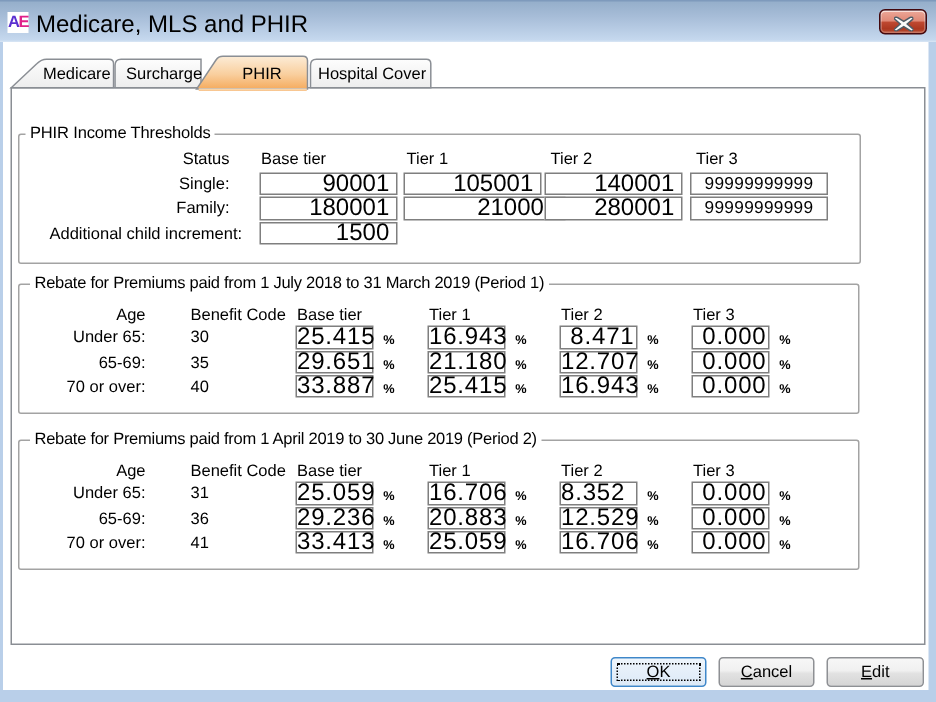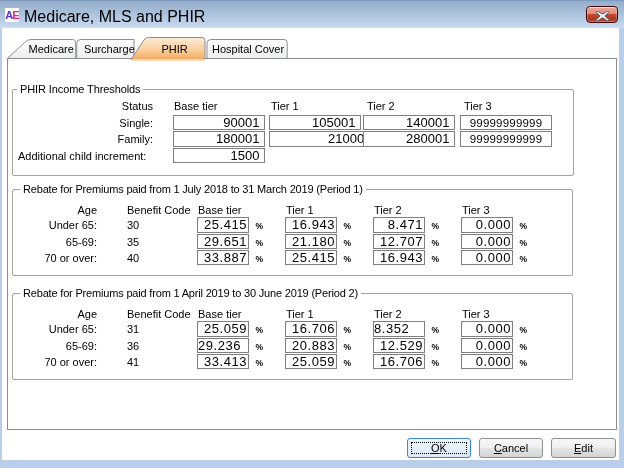--- a/index.html
+++ b/index.html
@@ -14,21 +14,21 @@
 #closebtn{position:absolute;left:586px;top:6px;width:32px;height:17px;border:1px solid #43080d;border-radius:4px;
   background:linear-gradient(#eca899 0%,#df8775 48%,#c04a32 50%,#ad3821 80%,#b54a30 100%);
   box-shadow:inset 0 1px 0 rgba(255,255,255,.55), inset 0 0 0 1px rgba(255,255,255,.25);
   box-sizing:border-box;}
 
 #client{position:absolute;left:2px;top:28px;width:617px;height:432px;background:#fff;}
 #page{position:absolute;left:5px;top:30px;width:610px;height:372px;border:1px solid #8a8e94;background:#fff;box-sizing:border-box;}
 #tabs{position:absolute;left:0px;top:7px;width:617px;height:26px;}
 .glab{position:absolute;font-size:11px;background:#fff;padding:0 3px;white-space:nowrap;letter-spacing:-0.1px;}
 .gbox{position:absolute;border:1px solid #a3a3a3;border-radius:2px;}
-.in{position:absolute;border:1px solid #7f7f7f;background:#fff;font-size:13px;color:#000;
+.in{position:absolute;border:1px solid #7f7f7f;background:#fff;font-size:16px;color:#000;
   white-space:nowrap;box-sizing:border-box;}
 .lb{position:absolute;font-size:11px;color:#000;white-space:nowrap;}
 .rl{text-align:right;}
 .pc{position:absolute;font-size:8.5px;font-weight:bold;color:#000;line-height:7px;}
 .btn{position:absolute;width:65px;height:20px;border:1px solid #8e9094;border-radius:3px;
   background:linear-gradient(#f7f7f7 0%,#f0f0f0 45%,#e2e2e2 55%,#d5d5d5 100%);
   font-size:11px;text-align:center;line-height:19px;color:#000;box-sizing:border-box;}
 u{text-decoration:underline;text-underline-offset:1px;}
 </style>
 </head>
@@ -78,21 +78,21 @@
     <div class="lb rl" style="left:31px;top:88.5px;width:120px;">Single:</div>
     <div class="in" style="left:171px;top:86.5px;width:92px;height:15.5px;line-height:14.5px;text-align:right;padding-right:4.5px;">90001</div>
     <div class="in" style="left:267px;top:86.5px;width:92px;height:15.5px;line-height:14.5px;text-align:right;padding-right:4.5px;">105001</div>
     <div class="in" style="left:361px;top:86.5px;width:92px;height:15.5px;line-height:14.5px;text-align:right;padding-right:4.5px;">140001</div>
     <div class="in" style="left:458px;top:86.5px;width:92px;height:15.5px;line-height:14.5px;text-align:center;font-size:11.5px;letter-spacing:0.2px;">99999999999</div>
     <div class="lb rl" style="left:31px;top:105px;width:120px;">Family:</div>
     <div class="in" style="left:171px;top:103px;width:92px;height:15.5px;line-height:14.5px;text-align:right;padding-right:4.5px;">180001</div>
     <div class="in" style="left:267px;top:103px;width:108px;height:15.5px;line-height:14.5px;text-align:right;padding-right:4.5px;">210001</div>
     <div class="in" style="left:361px;top:103px;width:92px;height:15.5px;line-height:14.5px;text-align:right;padding-right:4.5px;">280001</div>
     <div class="in" style="left:458px;top:103px;width:92px;height:15.5px;line-height:14.5px;text-align:center;font-size:11.5px;letter-spacing:0.2px;">99999999999</div>
-    <div class="lb rl" style="left:16px;top:121.5px;width:120px;">Additional child increment:</div>
+    <div class="lb rl" style="left:31px;top:121.5px;width:120px;">Additional child increment:</div>
     <div class="in" style="left:171px;top:119.5px;width:92px;height:15.5px;line-height:14.5px;text-align:right;padding-right:4.5px;">1500</div>
 
     <div class="gbox" style="left:10px;top:161px;width:559px;height:85px;"></div>
     <div class="glab" style="left:18px;top:155px;letter-spacing:-0.18px;">Rebate for Premiums paid from 1 July 2018 to 31 March 2019 (Period 1)</div>
     <div class="lb rl" style="left:15px;top:175.5px;width:80px;">Age</div>
     <div class="lb" style="left:125px;top:175.5px;">Benefit Code</div>
     <div class="lb" style="left:196px;top:175.5px;">Base tier</div>
     <div class="lb" style="left:284px;top:175.5px;">Tier 1</div>
     <div class="lb" style="left:372px;top:175.5px;">Tier 2</div>
     <div class="lb" style="left:460px;top:175.5px;">Tier 3</div>

